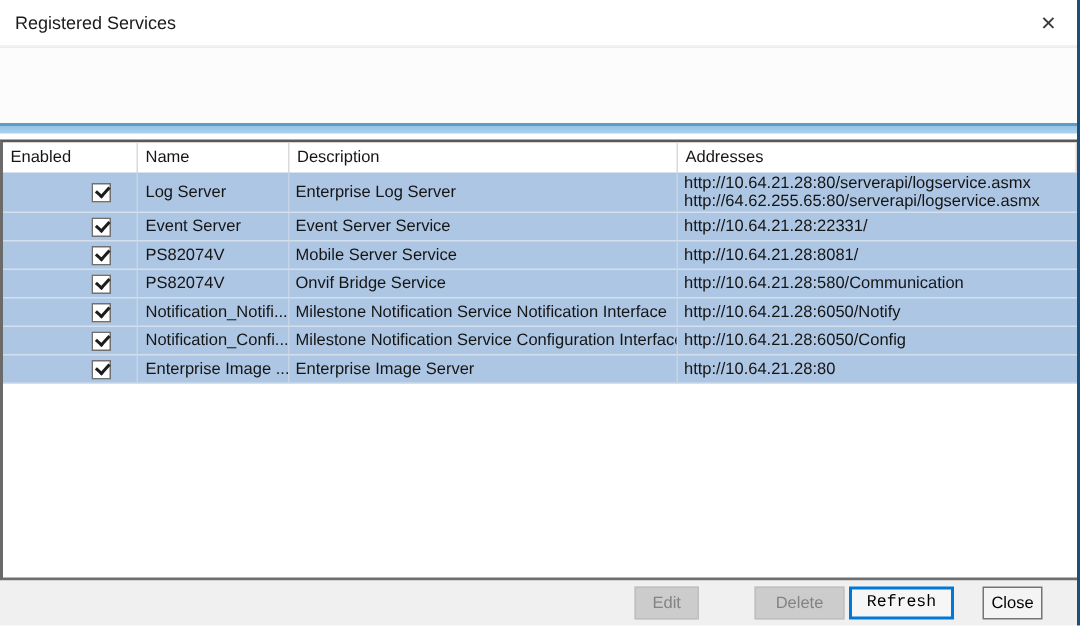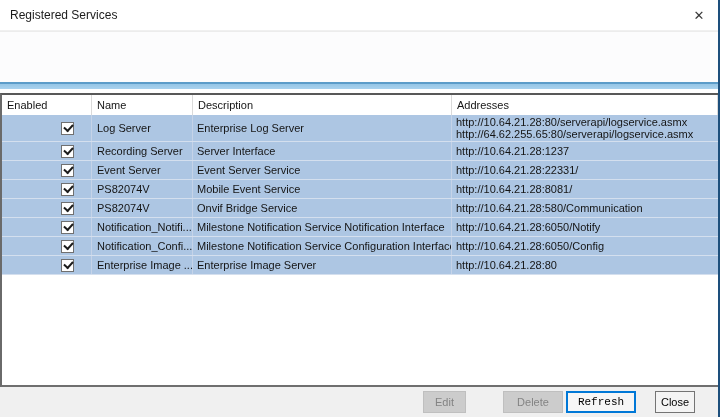--- a/index.html
+++ b/index.html
@@ -132,44 +132,36 @@
     <div class="td col-name">Log Server</div>
     <div class="td col-desc">Enterprise Log Server</div>
     <div class="td col-addr">
       <div class="addr-lines">
         <span>http://10.64.21.28:80/serverapi/logservice.asmx</span>
         <span>http://64.62.255.65:80/serverapi/logservice.asmx</span>
       </div>
     </div>
   </div>
 
-  <div class="trow">
-    <div class="td col-enabled">
-      <span class="cbx checked"></span>
-    </div>
-    <div class="td col-name">Recording Server</div>
-    <div class="td col-desc">Server Interface</div>
-    <div class="td col-addr">http://10.64.21.28:1237</div>
-  </div>
 
   <div class="trow">
     <div class="td col-enabled">
       <span class="cbx checked"></span>
     </div>
     <div class="td col-name">Event Server</div>
     <div class="td col-desc">Event Server Service</div>
     <div class="td col-addr">http://10.64.21.28:22331/</div>
   </div>
 
   <div class="trow">
     <div class="td col-enabled">
       <span class="cbx checked"></span>
     </div>
     <div class="td col-name">PS82074V</div>
-    <div class="td col-desc">Mobile Event Service</div>
+    <div class="td col-desc">Mobile Server Service</div>
     <div class="td col-addr">http://10.64.21.28:8081/</div>
   </div>
 
   <div class="trow">
     <div class="td col-enabled">
       <span class="cbx checked"></span>
     </div>
     <div class="td col-name">PS82074V</div>
     <div class="td col-desc">Onvif Bridge Service</div>
     <div class="td col-addr">http://10.64.21.28:580/Communication</div>

